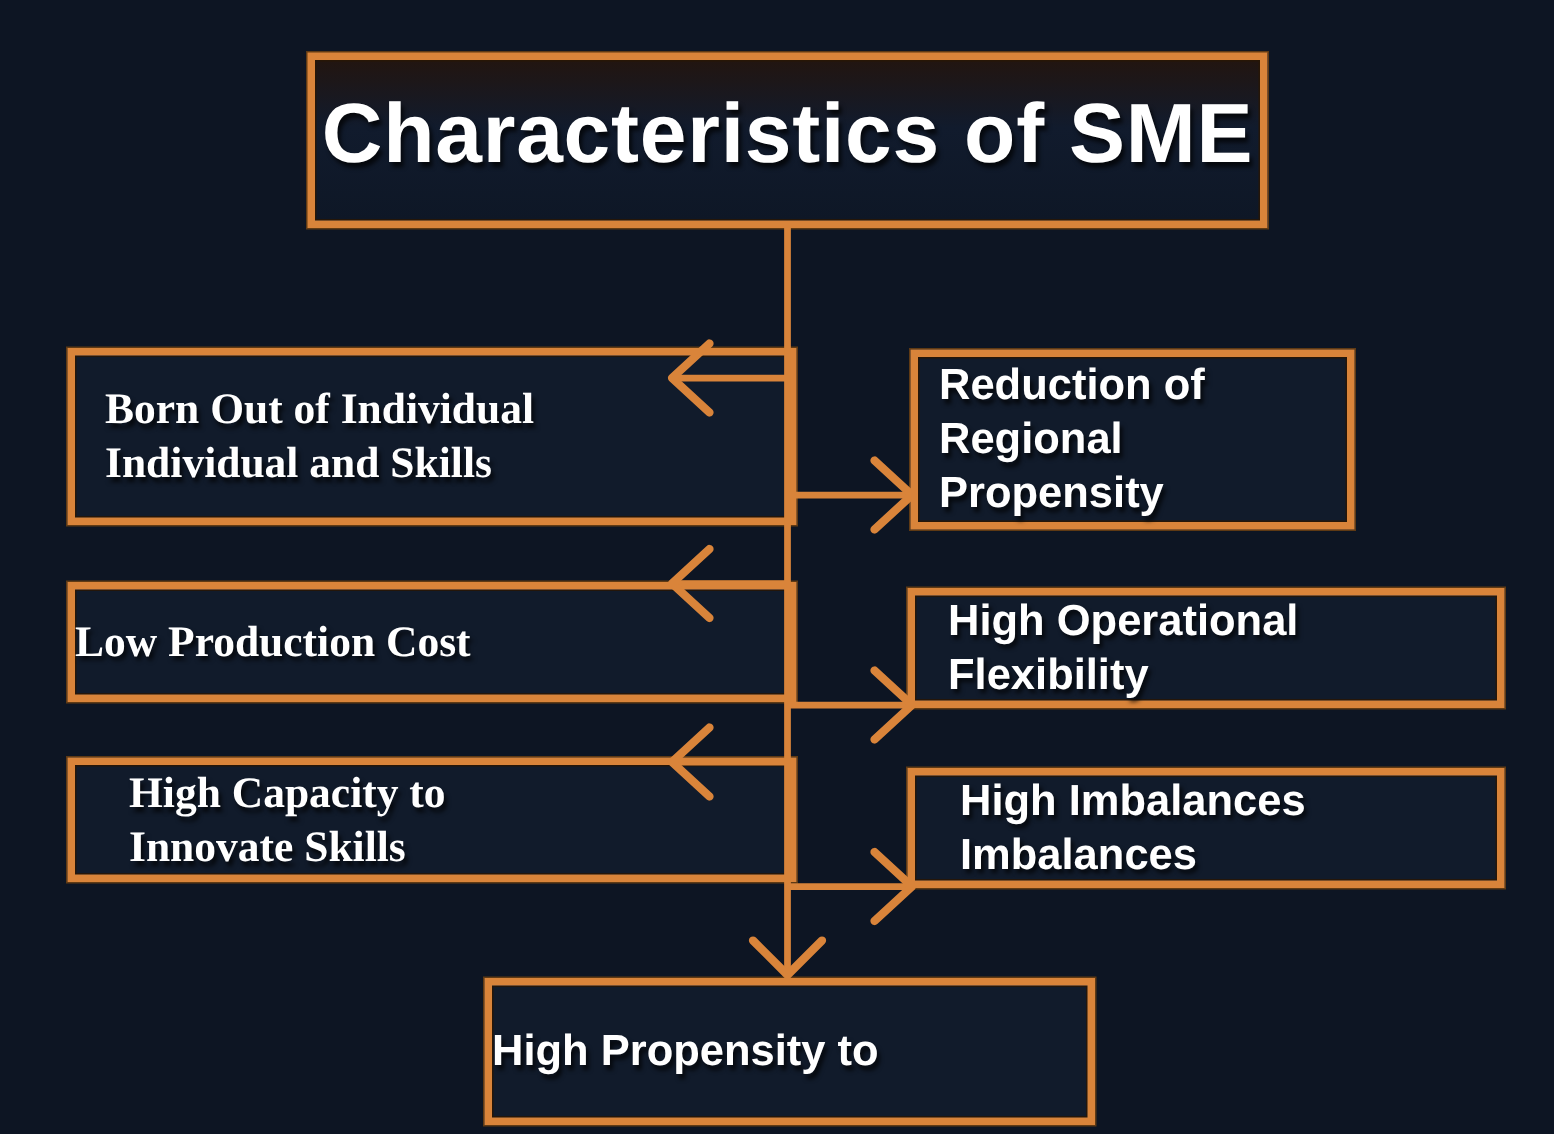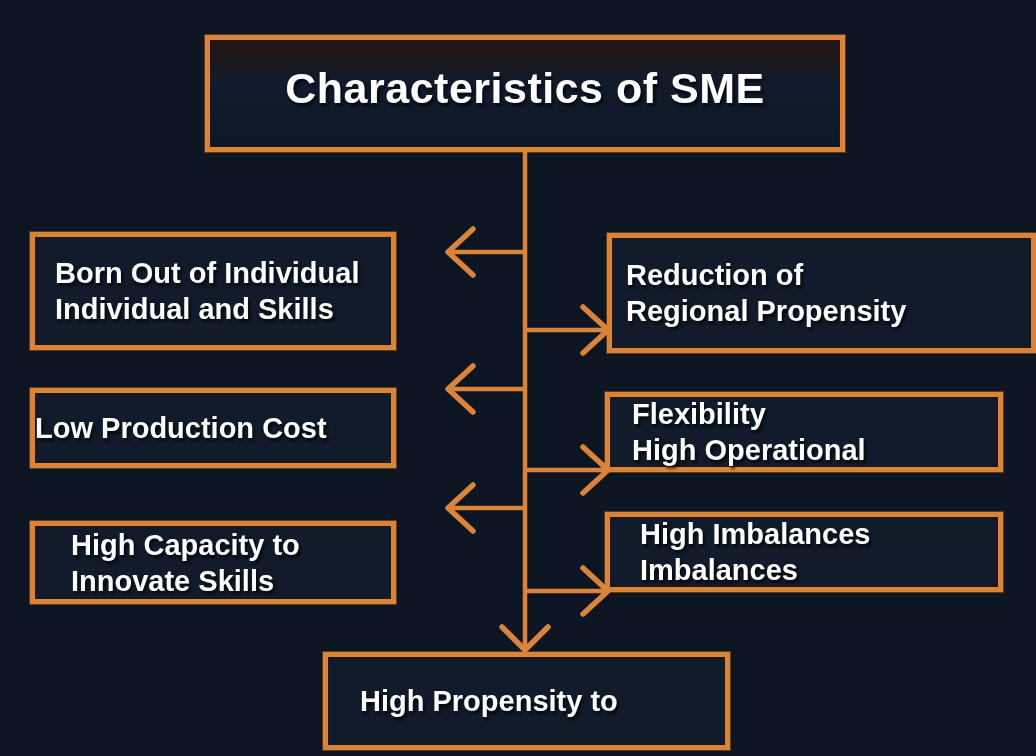--- a/index.html
+++ b/index.html
@@ -23,32 +23,32 @@
     border:5px solid var(--accent,#d9843a);
     background:var(--box-fill,#111b2b);
     box-shadow:0 0 0 1px var(--accent-dark,#5f3a14), inset 0 0 0 1px rgba(40,22,6,.9);
     color:var(--text,#fff);font-weight:bold;
     display:flex;flex-direction:column;justify-content:center;
     text-shadow:2px 3px 3px rgba(0,0,0,.7);
   }
   .box .line{display:block;}
   .title-box{
     left:205px;top:35px;width:640px;height:117px;
-    align-items:center;font-size:43px;letter-spacing:.5px;padding-bottom:10px;
+    align-items:center;font-size:56px;letter-spacing:.5px;padding-bottom:10px;
     background:linear-gradient(180deg,#221510 0%, #111b2d 42%, #0e1726 100%);
   }
   .node{font-size:29px;line-height:36px;}
-  .n-l{left:30px;width:366px;}
+  .n-l{left:45px;width:486px;font-family:Liberation Serif, serif;}
   .n-l1{top:232px;height:118px;padding-left:20px;}
   .n-l2{top:388px;height:80px;}
-  .n-l3{top:505px;height:83px;padding-left:36px;margin-top:16px;}
-  .n-r1{left:607px;top:233px;width:429px;height:120px;padding-left:14px;}
+  .n-l3{top:505px;height:83px;padding-left:36px;}
+  .n-r1{left:607px;top:233px;width:296px;height:120px;padding-left:14px;}
   .n-r2{left:605px;top:392px;width:398px;height:80px;padding-left:22px;}
   .n-r3{left:605px;top:512px;width:398px;height:80px;padding-left:30px;}
-  .n-b{left:323px;top:652px;width:407px;height:98px;padding-left:32px;}
+  .n-b{left:323px;top:652px;width:407px;height:98px;}
 </style>
 </head>
 <body>
 
 <div class="stage">
 
   <svg class="connectors" viewBox="0 0 1036 756" aria-hidden="true">
 
     <path class="cline" d="M525 152 L525 648"></path>
     <path class="chead" d="M502 627 L525 650 L548 627"></path>
@@ -85,22 +85,22 @@
     <span class="line">Reduction of</span>
     <span class="line">Regional Propensity</span>
   </div>
 
   <div class="box node n-l n-l2">
     <span class="line">Low Production Cost</span>
     <span class="line"></span>
   </div>
 
   <div class="box node n-r2">
+    <span class="line">High Operational</span>
     <span class="line">Flexibility</span>
-    <span class="line">High Operational</span>
   </div>
 
   <div class="box node n-l n-l3">
     <span class="line">High Capacity to</span>
     <span class="line">Innovate Skills</span>
   </div>
 
   <div class="box node n-r3">
     <span class="line">High Imbalances</span>
     <span class="line">Imbalances</span>

